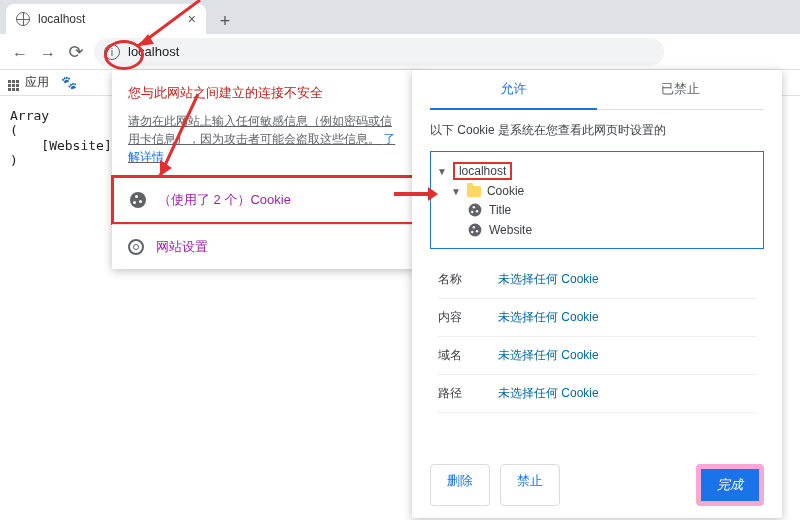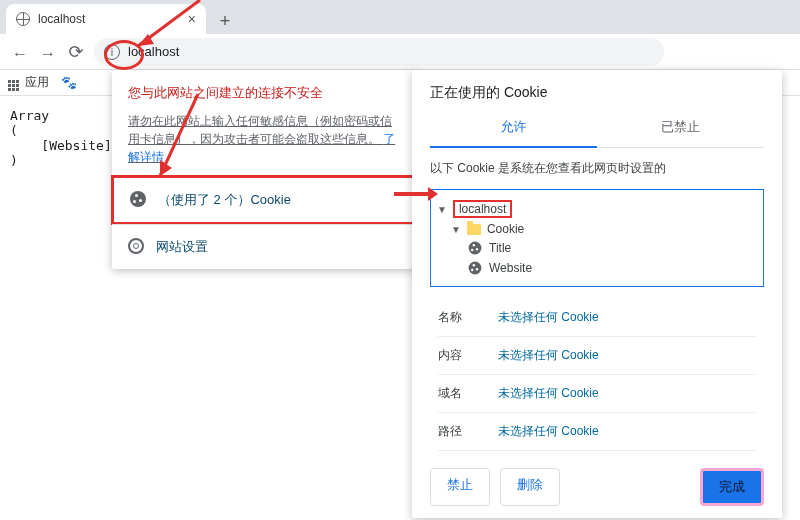--- a/index.html
+++ b/index.html
@@ -18,21 +18,21 @@
   .addr .info-icon { width:16px; height:16px; border:1px solid #5f6368; border-radius:50%; display:flex; align-items:center; justify-content:center; font-size:11px; color:#5f6368; margin-right:8px; }
   .bookmarks { height:26px; display:flex; align-items:center; padding:0 8px; gap:12px; font-size:12px; color:#333; border-bottom:1px solid #e0e0e0; }
   .apps-icon { display:grid; grid-template-columns:repeat(3,3px); gap:1px; }
   .apps-icon span { width:3px; height:3px; background:#5f6368; }
   .content { padding: 12px 10px; font-family: monospace; font-size:13px; color:#222; white-space:pre; }
   .popup1 { position:absolute; left:112px; top:70px; width:306px; background:#fff; box-shadow:0 2px 10px rgba(0,0,0,0.25); border-radius:2px; z-index:5; }
   .popup1 .head { padding:14px 16px 10px; }
   .popup1 .warn-title { color:#c5221f; font-size:13px; margin-bottom:10px; }
   .popup1 .warn-body { color:#5f6368; font-size:12px; line-height:1.5;text-decoration:underline; }
   .popup1 .warn-body a { color:#1a73e8; text-decoration:none; }
-  .popup1 .row { border-top:1px solid #e0e0e0; padding:13px 16px; display:flex; gap:12px; font-size:13px; color:#0c4a6e; cursor:pointer; }
+  .popup1 .row { border-top:1px solid #e0e0e0; padding:13px 16px; display:flex; align-items:center; gap:12px; font-size:13px; color:#a21caf; cursor:pointer; }
   .popup1 .row.boxed { border:3px solid #e03030; margin:-1px; }
   .cookie-icon { width:16px; height:16px; background:#5f6368; border-radius:50%; position:relative; }
   .cookie-icon::before { content:""; position:absolute; width:3px; height:3px; background:#fff; border-radius:50%; top:3px; left:5px; box-shadow: 4px 5px 0 #fff, -2px 6px 0 #fff; }
   .gear-icon { width:16px; height:16px; border:2px solid #5f6368; border-radius:50%; position:relative; }
   .gear-icon::before { content:""; position:absolute; width:4px; height:4px; background:#fff; border:1px solid #5f6368; border-radius:50%; top:3px; left:3px; }
   .popup2 { position:absolute; left:412px; top:70px; width:370px; height:448px; background:#fff; box-shadow:0 2px 10px rgba(0,0,0,0.25); border-radius:2px; z-index:5; display:flex; flex-direction:column; }
   .popup2 .p2head { padding:14px 18px 6px; font-size:14px; color:#202124; }
   .popup2 .tabs { display:flex; border-bottom:1px solid #e0e0e0; margin:0 18px; }
   .popup2 .tabbtn { flex:1; text-align:center; padding:10px 0; font-size:13px; color:#5f6368; cursor:pointer; }
   .popup2 .tabbtn.active { color:#1a73e8; border-bottom:2px solid #1a73e8; margin-bottom:-1px; }
@@ -45,21 +45,21 @@
   .folder { width:14px; height:11px; background:#fdd663; border-radius:1px; position:relative; }
   .folder::before { content:""; position:absolute; top:-3px; left:0; width:6px; height:3px; background:#fdd663; border-radius:1px 1px 0 0; }
   .details { margin:12px 26px 0; font-size:12px; flex:1; overflow:hidden; position:relative; }
   .details .drow { display:flex; padding:10px 0; border-bottom:1px solid #eee; }
   .details .dlabel { width:60px; color:#3c4043; }
   .details .dval { color:#0369a1; }
   .footer { display:flex; padding:12px 18px; gap:10px; justify-content:space-between; border-top:0; }
   .footer .left { display:flex; gap:10px; }
   .btn { padding:7px 16px; font-size:13px; border-radius:4px; cursor:pointer; }
   .btn.outline { border:1px solid #dadce0; color:#1a73e8; background:#fff; }
-  .btn.primary { background:#1a73e8; color:#0f172a; border:3px solid #f9a8d4; }
+  .btn.primary { background:#1a73e8; color:#ffffff; border:5px solid #f9a8d4;font-style:italic; }
   .red-circle { position:absolute; border:3px solid #e03030; border-radius:50%; width:40px; height:30px; left:104px; top:40px; z-index:6; }
   .arrow1 { position:absolute; z-index:7; }
   .arrow-red { position:absolute; left:394px; top:192px; z-index:7; }
   .arrow-red .shaft { width:34px; height:4px; background:#e03030; }
   .arrow-red .head { width:0; height:0; border-left:10px solid #e03030; border-top:7px solid transparent; border-bottom:7px solid transparent; position:absolute; left:34px; top:-5px; }
   .host-box { border:2px solid #e03030; padding:0 4px; display:inline-block; }
 </style>
 </head>
 <body>
 
@@ -133,21 +133,20 @@
   <line x1="48" y1="4" x2="10" y2="86" stroke="#e03030" stroke-width="3"></line>
   <polygon points="10,86 10,70 22,78" fill="#e03030"></polygon>
 </svg>
 
 <div class="arrow-red">
   <div class="shaft"></div>
     <div class="head"></div>
 </div>
 
 <div class="popup2">
-  <div class="p2head">正在使用的 Cookie</div>
   <div class="tabs">
     <div class="tabbtn active">允许</div>
     <div class="tabbtn">已禁止</div>
   </div>
   <div class="desc">以下 Cookie 是系统在您查看此网页时设置的</div>
   <div class="treebox">
     <div class="node">
       <span class="tri">▼</span>
       <span class="host-box">localhost</span>
     </div>
@@ -179,18 +178,18 @@
         <div class="dlabel">域名</div>
         <div class="dval">未选择任何 Cookie</div>
       </div>
     <div class="drow">
         <div class="dlabel">路径</div>
         <div class="dval">未选择任何 Cookie</div>
       </div>
   </div>
   <div class="footer">
     <div class="left">
+      <div class="btn outline">删除</div>
       <div class="btn outline">禁止</div>
-      <div class="btn outline">删除</div>
     </div>
     <div class="btn primary">完成</div>
   </div>
 </div>
 
 </body></html>

